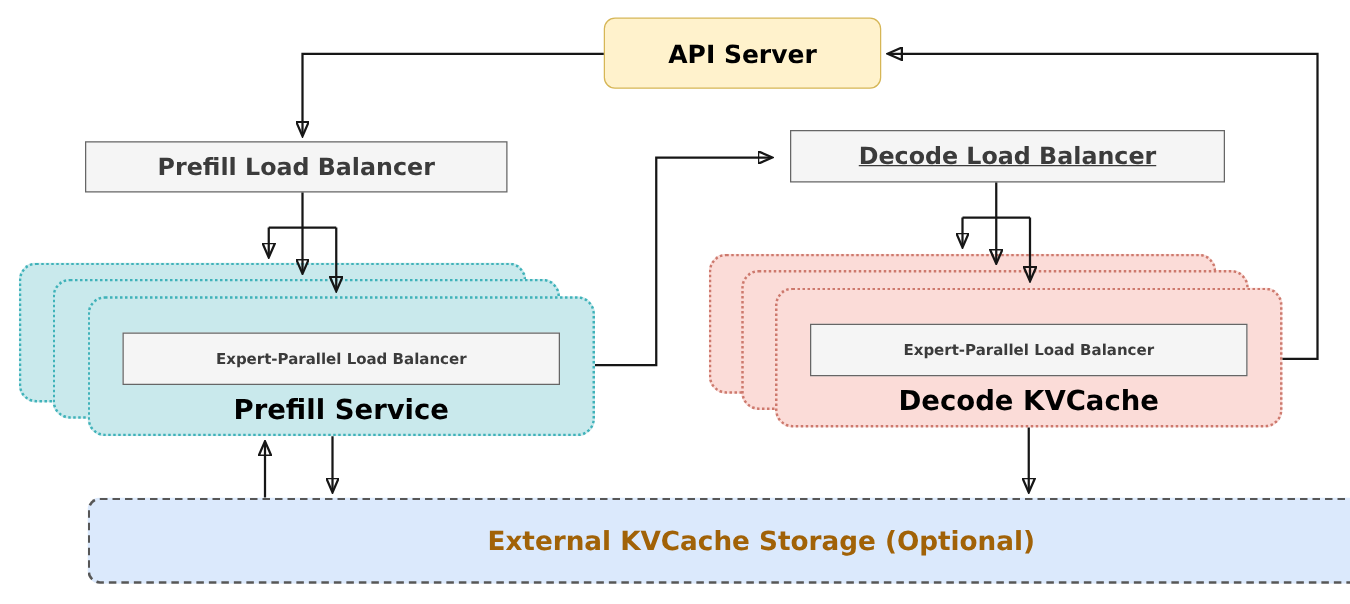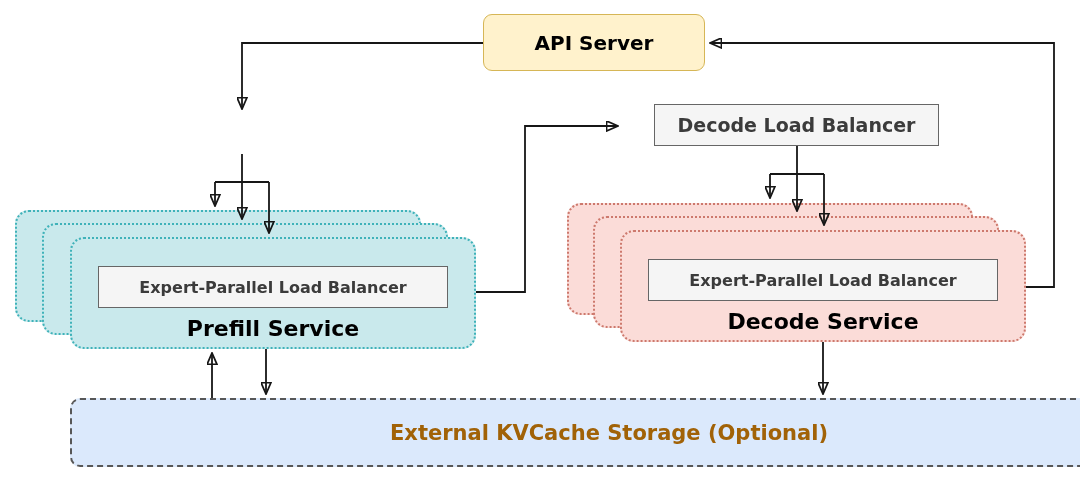--- a/index.html
+++ b/index.html
@@ -12,34 +12,34 @@
     font-weight:bold;text-align:center;white-space:nowrap;
   }
   .api{
     left:483px;top:14px;width:222px;height:57px;border-radius:9px;
     background:#fff2cc;border:1.6px solid #d6b656;font-size:20px;color:#000000;
   }
   .lb{
     background:#f5f5f5;border:1.5px solid #666666;color:#3b3b3b;font-size:19px;
   }
   .prefill-lb{left:68px;top:113px;width:338px;height:41px;}
-  .decode-lb{left:654px;top:104px;width:285px;height:42px;}
+  .decode-lb{left:632px;top:104px;width:348px;height:42px;text-decoration:underline;}
   .card{
     position:absolute;box-sizing:border-box;width:406px;height:112px;border-radius:14px;
     border:2.2px dotted #3fb2b9;background:#c9e9ec;
   }
   .card.pink{border-color:#cd796d;background:#fbdcd8;}
   .p-back{left:15px;top:210px}.p-mid{left:42px;top:223px}.p-front{left:70px;top:237px}
   .d-back{left:567px;top:203px}.d-mid{left:593px;top:216px}.d-front{left:620px;top:230px}
   .ep-box{
     position:absolute;left:50%;top:27px;transform:translateX(-50%);
     width:350px;height:42px;box-sizing:border-box;
     background:#f5f5f5;border:1.5px solid #666666;color:#3b3b3b;
     display:flex;align-items:center;justify-content:center;
-    font-weight:bold;font-size:16px;white-space:nowrap;
+    font-weight:bold;font-size:12px;white-space:nowrap;
   }
   .service-label{
     position:absolute;left:0;right:0;top:77px;text-align:center;
     font-weight:bold;font-size:22px;color:#000000;
   }
   .kv{
     left:70px;top:398px;width:1078px;height:69px;border-radius:10px;
     background:#dbe9fc;border:2px dashed #575757;font-size:21px;color:#a16207;
   }
   .edges{position:absolute;left:0;top:0;width:1080px;height:483px;pointer-events:none;}
@@ -54,24 +54,25 @@
   <div class="card p-mid"></div>
   <div class="card p-front">
     <div class="ep-box">Expert-Parallel Load Balancer</div>
     <div class="service-label">Prefill Service</div>
   </div>
 
   <div class="card pink d-back"></div>
   <div class="card pink d-mid"></div>
   <div class="card pink d-front">
     <div class="ep-box">Expert-Parallel Load Balancer</div>
-    <div class="service-label">Decode Service</div>
+    <div class="service-label">Decode KVCache</div>
   </div>
 
   <div class="node api">API Server</div>
+  <div class="node lb prefill-lb">Prefill Load Balancer</div>
   <div class="node lb decode-lb">Decode Load Balancer</div>
   <div class="node kv">External KVCache Storage (Optional)</div>
 
   <svg class="edges" xmlns="http://www.w3.org/2000/svg">
     <defs>
       <marker id="ah" markerUnits="userSpaceOnUse" markerWidth="13" markerHeight="11" viewBox="0 0 13 11" refX="11" refY="5.5" orient="auto">
         <path d="M0.5,0.5 L12,5.5 L0.5,10.5 Z" fill="#161616" stroke="none"></path>
       </marker>
     </defs>
     <path d="M483,43 H242 V108" marker-end="url(#ah)"></path>

